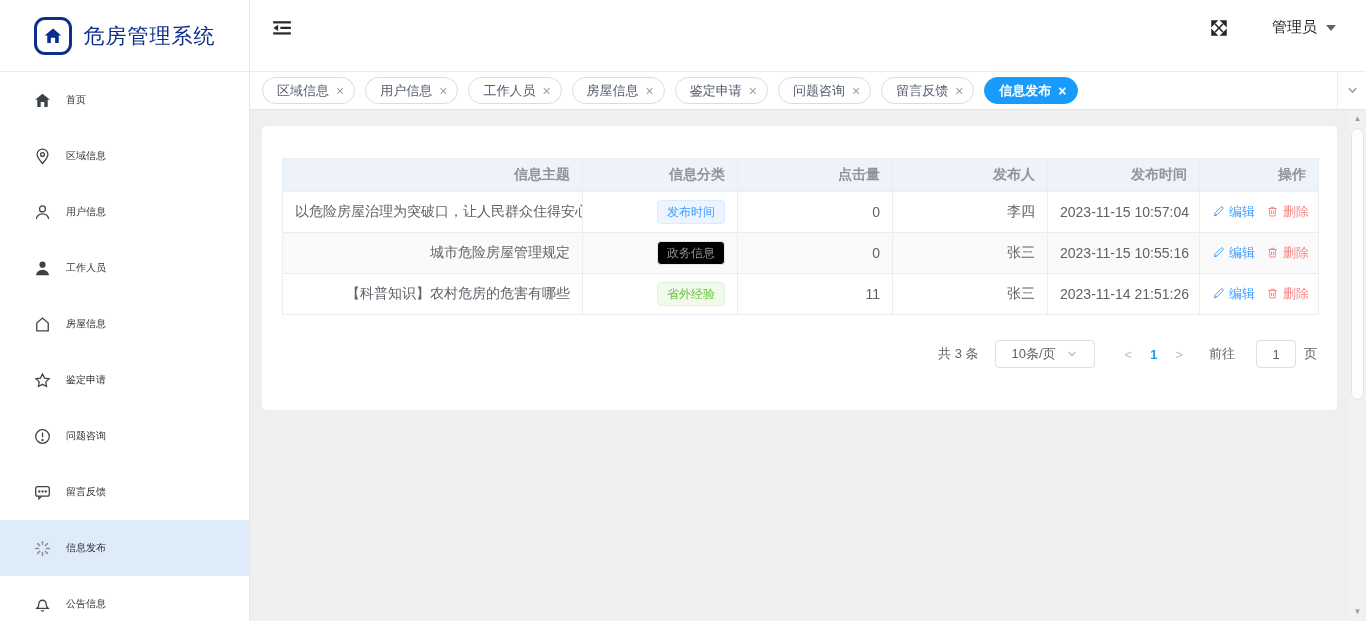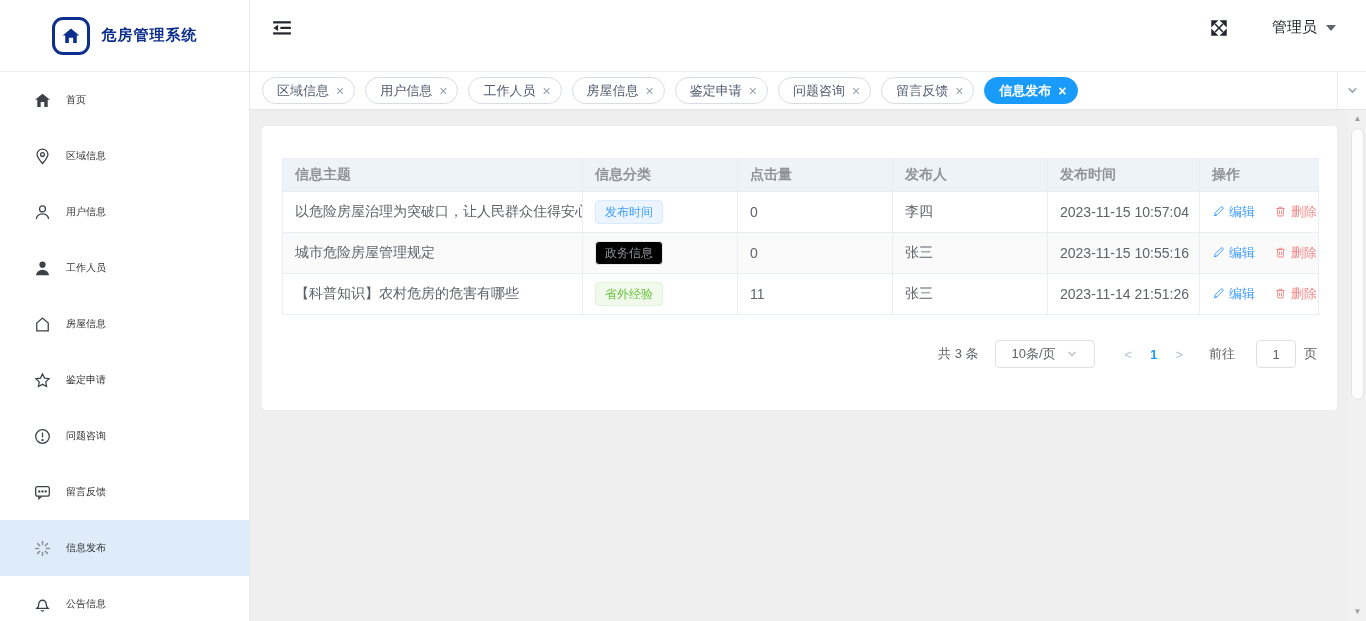--- a/index.html
+++ b/index.html
@@ -8,21 +8,21 @@
   .app { display:flex; width:100%; height:100%; }
 
   
   .sidebar { width:250px; min-width:250px; background:#fff; border-right:1px solid #e8e8e8;
     display:flex; flex-direction:column; }
   .logo-area { height:72px; display:flex; align-items:center; justify-content:center;
     gap:12px; border-bottom:1px solid #ececec; }
   .logo-badge { width:38px; height:38px; border:3px solid var(--brand); border-radius:11px;
     display:flex; align-items:center; justify-content:center; color:var(--brand); }
   .logo-badge svg { width:20px; height:20px; }
-  .logo-title { font-size:15px; font-weight:bold; color:var(--brand); letter-spacing:1px; }
+  .logo-title { font-size:21px; font-weight:normal; color:var(--brand); letter-spacing:1px; }
   .menu { flex:1; overflow:hidden; }
   .menu-item { height:56px; display:flex; align-items:center; padding-left:33px; gap:15px;
     font-size:10px; color:#303133; cursor:pointer; }
   .menu-item.active { background:#deecf9; }
   .menu-item .icon { width:18px; height:18px; display:flex; align-items:center; justify-content:center; color:#3c4148; }
   .menu-item .icon svg { width:17px; height:17px; }
   .menu-item.active .icon { color:#8a8f99; }
 
   
   .main { flex:1; display:flex; flex-direction:column; min-width:0; }
@@ -55,32 +55,32 @@
     display:flex; align-items:center; padding:0 12px; color:#bfc4cd; font-size:14px; }
   .select-box { justify-content:space-between; cursor:pointer; }
   .select-box svg, .ps-select svg { width:12px; height:12px; }
   .query-btn { height:31px; padding:0 17px; border:none; border-radius:16px; background:var(--primary);
     color:#fff; font-size:14px; display:flex; align-items:center; gap:6px; cursor:pointer;
     font-family:inherit; }
   .query-btn svg { width:13px; height:13px; }
 
   .table-card { height:284px; padding:32px 20px 0 20px; }
   table { border-collapse:collapse; table-layout:fixed; width:1036px; }
-  th,td { border:1px solid #e9edf4; padding:0 12px; text-align:left; overflow:hidden; white-space:nowrap; }
+  th,td { border:1px solid #e9edf4; padding:0 12px; text-align:right; overflow:hidden; white-space:nowrap; }
   thead th { background:#eef2f9; color:#909399; font-weight:bold; font-size:14px; height:33px; }
   tbody td { height:41px; color:#5f6368; font-size:14px; background:#fff; }
   tbody tr:nth-child(even) td { background:#fafafa; }
   .tag { display:inline-block; height:24px; line-height:22px; padding:0 9px; border-radius:4px;
     font-size:12px; border:1px solid transparent; }
   .tag.blue  { color:var(--tag-blue);  background:#ecf5ff; border-color:#d9ecff; }
   .tag.gray  { color:var(--tag-gray);  background:#000000; border-color:#e9e9eb; }
   .tag.green { color:var(--tag-green); background:#f0f9eb; border-color:#e1f3d8; }
   .action-link { display:inline-flex; align-items:center; gap:4px; font-size:13px; cursor:pointer; }
   .action-link svg { width:13px; height:13px; }
-  .action-link.edit { color:var(--edit); margin-right:15px; }
+  .action-link.edit { color:var(--edit); margin-right:7px; }
   .action-link.delete { color:var(--delete); }
 
   .pagination { margin-top:25px; display:flex; align-items:center; justify-content:flex-end;
     color:#606266; font-size:13px; }
   .pg-total { margin-right:16px; }
   .ps-select { width:100px; height:28px; border:1px solid #dcdfe6; border-radius:4px; margin-right:24px;
     display:flex; align-items:center; justify-content:center; gap:10px; color:#606266; cursor:pointer; }
   .pg-arrow { color:#b7bdc8; font-size:13px; cursor:pointer; padding:0 6px; }
   .pg-page { color:var(--primary); font-weight:bold; padding:0 12px; cursor:pointer; }
   .pg-goto { margin:0 21px 0 20px; }

